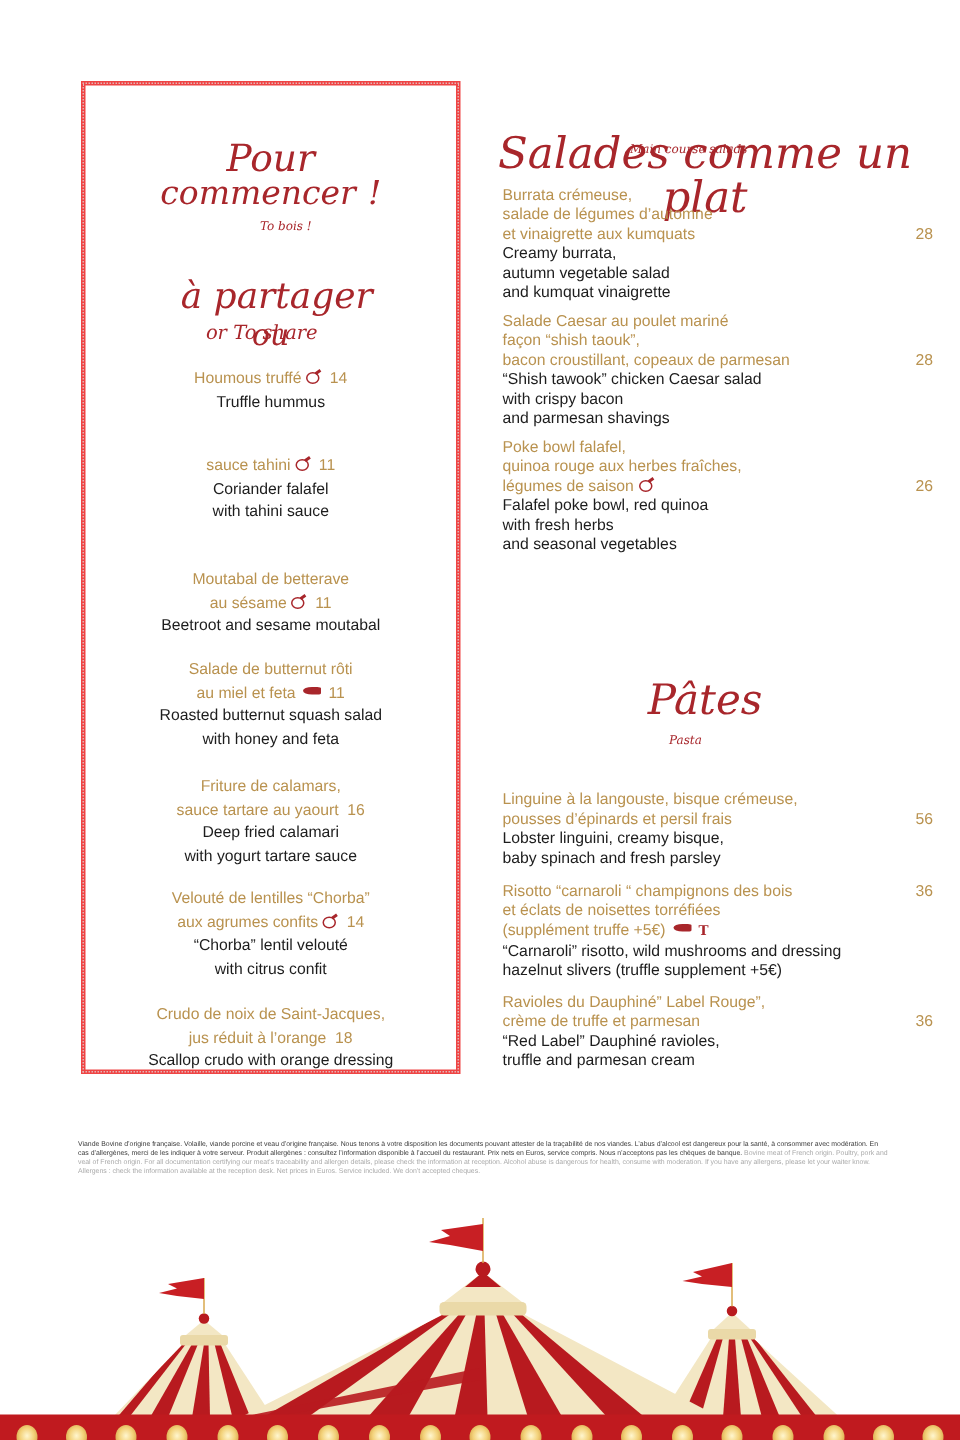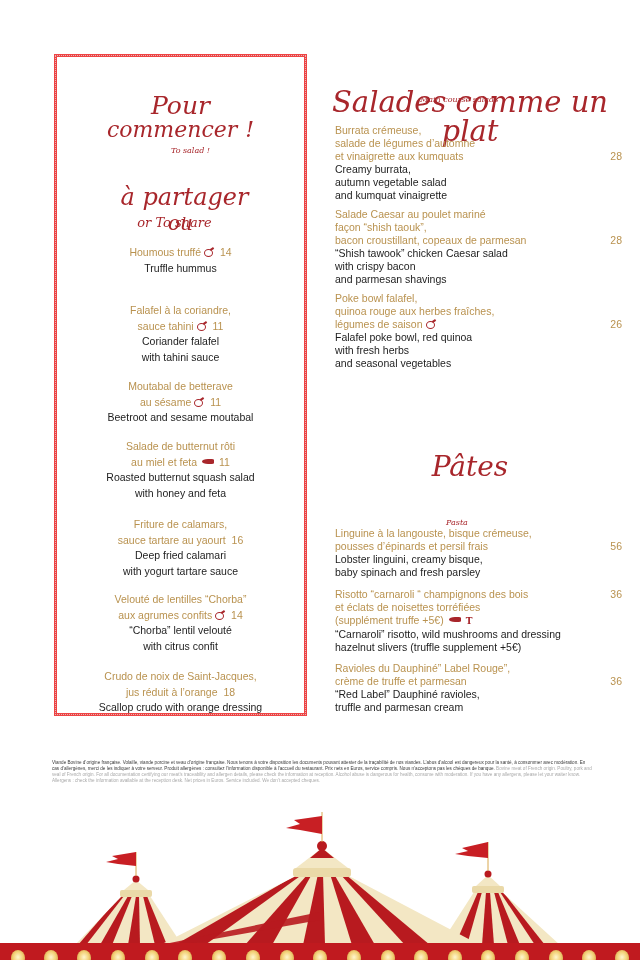--- a/index.html
+++ b/index.html
@@ -30,53 +30,52 @@
   .en { color: #1d1d1d; }
   .veg { display: inline-block; width: 10px; height: 8px; position: relative; margin: 0 3px 0 3px; vertical-align: 0px; }
   .veg::before { content: ""; position: absolute; left: 0; top: 1px; width: 7px; height: 6px; border-radius: 50%; border: 1.5px solid #a8262b; }
   .veg::after { content: ""; position: absolute; right: 0; top: 0; width: 4px; height: 2px; background: #a8262b; transform: rotate(-35deg); }
   .fish { display: inline-block; width: 12px; height: 5px; background: #a8262b; border-radius: 50% 20% 20% 50%; margin: 0 5px 0 5px; vertical-align: 2px; }
   .truffle-t { color: #a8262b; font-family: "DejaVu Serif", serif; font-weight: bold; font-size: 9px; }
   .sec-title { position: absolute; left: 320px; width: 300px; text-align: center; }
   .salades-title { top: 58px; font-size: 29px; margin-top: 30px; }
   .salades-sub { position: absolute; left: 420px; top: 96px; font-size: 8px; }
   .pates-title { top: 453px; font-size: 28px; }
-  .pates-sub { position: absolute; left: 446px; top: 519px; font-size: 8px; }
+  .pates-sub { position: absolute; left: 446px; top: 490px; font-size: 8px; }
 
   .dish { position: absolute; left: 335px; width: 260px; font-size: 10.5px; line-height: 13px; }
   .dish .price { position: absolute; right: 8px; color: #b9924f; margin-left: 28px; }
 
   .disclaimer {
     position: absolute; left: 52px; top: 760px; width: 540px;
     font-size: 4.6px; line-height: 6.1px; color: #3a3a3a;
   }
   .disclaimer .en-part { color: #a9a9a9; }
 
   .circus { position: absolute; left: 0; top: 800px; width: 640px; height: 160px; }
 </style>
 </head>
 <body>
 
 <div class="left-panel">
   <div class="script title-1">Pour</div>
   <div class="script title-2">
     <span>commencer</span><span class="bang">!</span>
   </div>
-  <div class="script sub-1">To salad !</div>
+  <div class="script sub-1">To bois !</div>
   <div class="script title-3">ou</div>
   <div class="script title-4">à partager</div>
   <div class="script sub-2">or To share</div>
 
   <div class="starter" style="top:188px">
     <div class="fr"><span>Houmous truffé</span><span class="veg"></span> <span>14</span></div>
     <div class="en">Truffle hummus</div>
   </div>
 
   <div class="starter" style="top:246px">
-    <div class="fr">Falafel à la coriandre,</div>
     <div class="fr"><span>sauce tahini</span><span class="veg"></span> <span>11</span></div>
     <div class="en">Coriander falafel</div>
     <div class="en">with tahini sauce</div>
   </div>
 
   <div class="starter" style="top:322px">
     <div class="fr">Moutabal de betterave</div>
     <div class="fr"><span>au sésame</span><span class="veg"></span> <span>11</span></div>
     <div class="en">Beetroot and sesame moutabal</div>
   </div>

